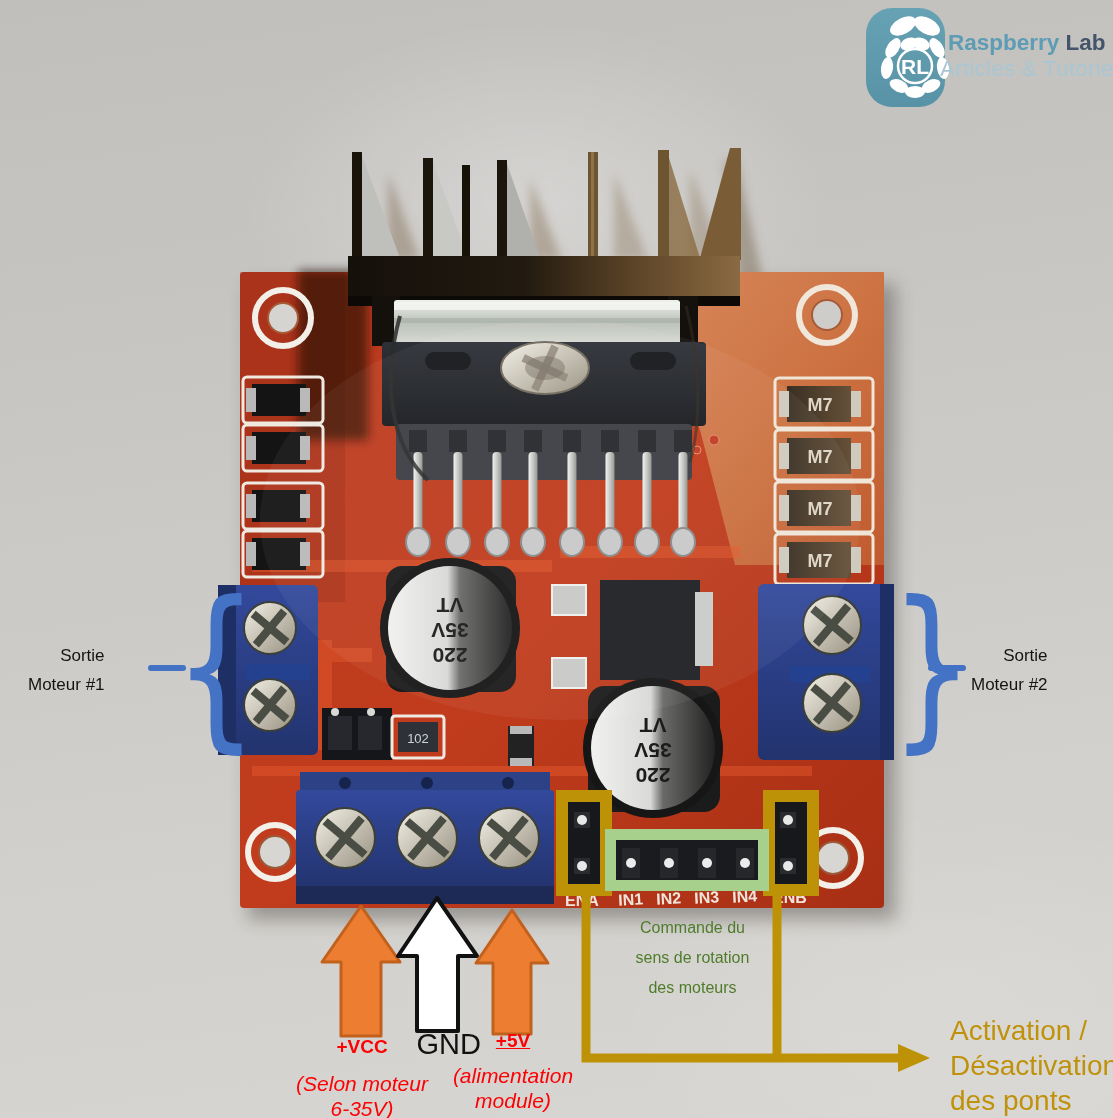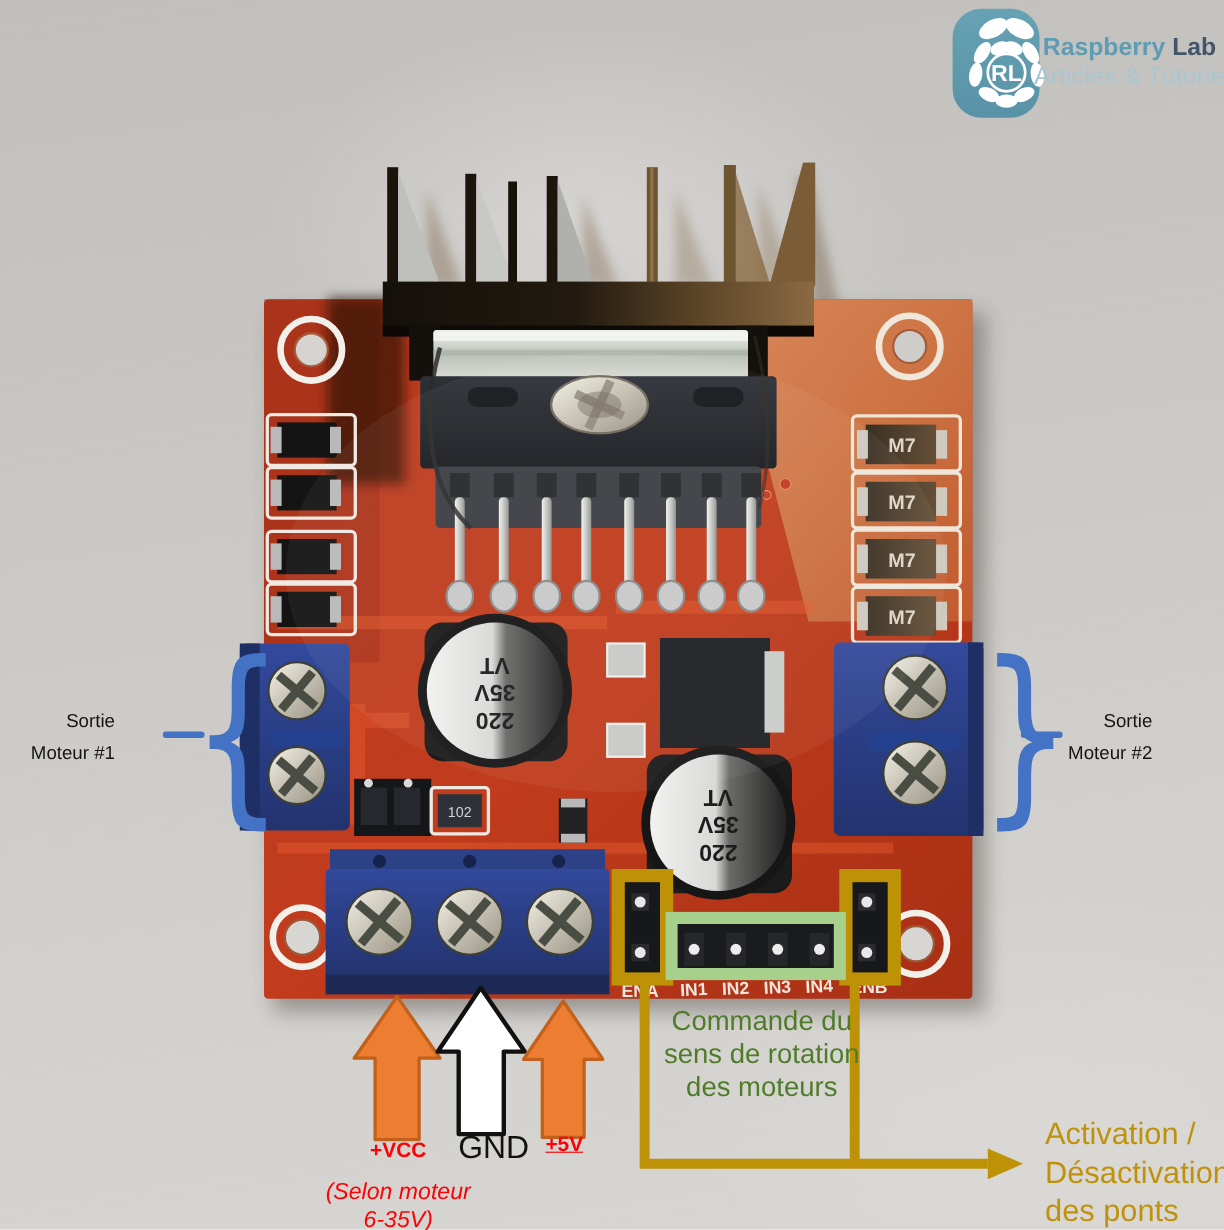--- a/index.html
+++ b/index.html
@@ -8,21 +8,21 @@
     background:linear-gradient(172deg,#c1bfbc 0%,#c9c7c4 35%,#d2d0cc 70%,#d8d6d2 100%);}
   .stage::before{content:"";position:absolute;inset:0;
     background:radial-gradient(ellipse 420px 260px at 48% 18%,rgba(255,255,255,.28),rgba(255,255,255,0) 70%),
                radial-gradient(ellipse 500px 300px at 85% 90%,rgba(255,255,255,.10),rgba(255,255,255,0) 70%);}
   .abs{position:absolute;}
   svg{display:block;}
   
   .lbl{position:absolute;white-space:nowrap;}
   .lbl span{display:block;}
   .motor-label{font-size:17px;color:#141414;line-height:29px;text-align:right;}
-  .dir-label{font-size:25px;color:#4F7C2B;line-height:30px;text-align:center;width:215px;}
+  .dir-label{font-size:16px;color:#4F7C2B;line-height:30px;text-align:center;width:215px;}
   .en-label{font-size:28px;color:#C0920B;line-height:35px;}
   .pw-main{font-size:19px;font-weight:bold;color:#FC0204;text-align:center;}
   .pw-gnd{font-size:29px;color:#111;text-align:right;}
   .pw-note{font-size:21px;font-style:italic;color:#FC0204;text-align:center;line-height:25px;}
   .brace{position:absolute;color:#4472C4;font-family:"DejaVu Sans",sans-serif;
     font-size:176px;line-height:190px;transform:scaleX(.75);transform-origin:left center;}
   .gold-box{position:absolute;box-sizing:border-box;border:12px solid #BD9206;}
   .green-box{position:absolute;box-sizing:border-box;border:11px solid #A8D08D;}
   
   .logo-tile{position:absolute;left:822px;top:8px;width:79px;height:99px;border-radius:26px;
@@ -448,20 +448,24 @@
   </div>
 
   <div class="lbl pw-main" style="left:310px;top:1036px;width:104px;">+VCC</div>
   <div class="lbl pw-gnd" style="left:395px;top:1028px;width:86px;">GND</div>
   <div class="lbl pw-main" style="left:470px;top:1030px;width:86px;text-decoration:underline;">+5V</div>
 
   <div class="lbl pw-note" style="left:283px;top:1071px;width:158px;">
     <span>(Selon moteur</span>
     <span>6-35V)</span>
   </div>
+  <div class="lbl pw-note" style="left:437px;top:1063px;width:152px;">
+    <span>(alimentation</span>
+    <span>module)</span>
+  </div>
 
   <div class="logo-tile">
     <svg width="99" height="99" viewBox="0 0 99 99">
       <g fill="#ffffff">
         <ellipse cx="37" cy="18" rx="14" ry="8" transform="rotate(-28 37 18)"></ellipse>
         <ellipse cx="61" cy="18" rx="14" ry="8" transform="rotate(28 61 18)"></ellipse>
         <ellipse cx="27" cy="40" rx="6" ry="11" transform="rotate(32 27 40)"></ellipse>
         <ellipse cx="71" cy="40" rx="6" ry="11" transform="rotate(-32 71 40)"></ellipse>
         <ellipse cx="21" cy="60" rx="6" ry="11" transform="rotate(8 21 60)"></ellipse>
         <ellipse cx="77" cy="60" rx="6" ry="11" transform="rotate(-8 77 60)"></ellipse>

